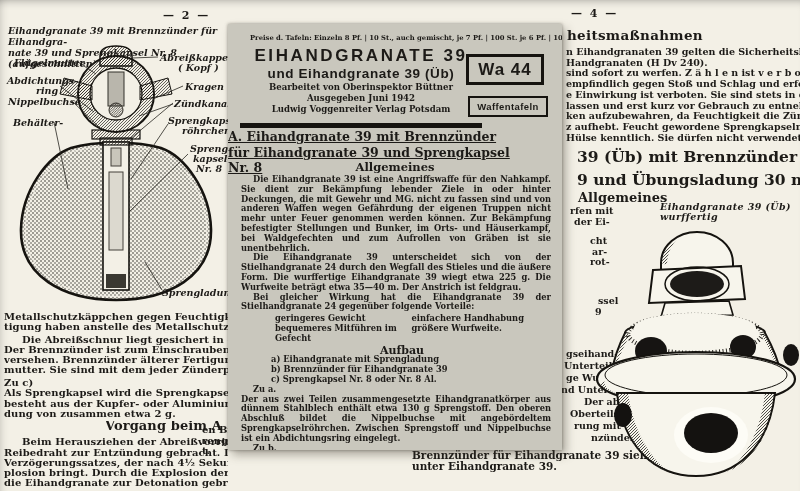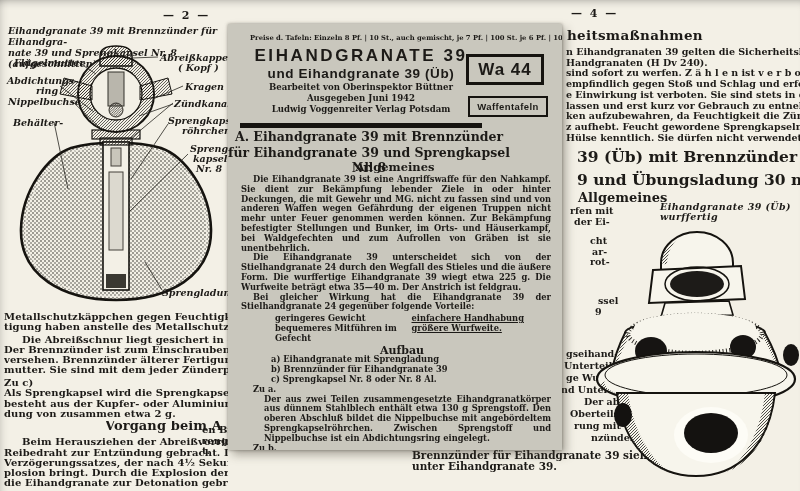--- a/index.html
+++ b/index.html
@@ -41,33 +41,33 @@
   #ov-price{position:absolute;left:22px;top:10px;width:312px;font:700 6.8px/8px "DejaVu Serif",serif;white-space:nowrap;overflow:hidden;}
   #ov-titleblock{position:absolute;left:14px;top:21px;width:238px;text-align:center;}
   #ov-title{font-family:"Liberation Sans",sans-serif;font-weight:700;font-size:17px;line-height:21px;letter-spacing:2.6px;white-space:nowrap;}
   #ov-subtitle{font-family:"Liberation Sans",sans-serif;font-weight:700;font-size:13.5px;line-height:16px;letter-spacing:.6px;}
   .ov-meta{font:700 8.6px/11px "DejaVu Serif",serif;}
   #ov-rule{position:absolute;left:12px;top:99px;width:242px;height:4.5px;background:#15130f;}
   #ov-wa{position:absolute;left:238px;top:30px;width:72px;height:25px;border:3px solid #15130f;
          text-align:center;font:700 17px/25px "Liberation Sans",sans-serif;letter-spacing:1px;}
   #ov-wt{position:absolute;left:240px;top:72px;width:76px;height:17px;border:2.5px solid #15130f;
          text-align:center;font:700 9.5px/17px "Liberation Sans",sans-serif;letter-spacing:.4px;}
-  #ov-secA{position:absolute;left:0;top:105px;width:282px;text-align:center;
-           font:700 12.5px/15.5px "DejaVu Serif",serif;}
+  #ov-secA{position:absolute;left:0;top:105px;width:282px;
+           font:700 12.5px/15.5px "DejaVu Serif",serif;text-decoration:underline;}
   #ov-allg{position:absolute;left:0;top:137px;width:334px;text-align:center;font:700 11.5px/12px "DejaVu Serif",serif;}
   #ov-body{position:absolute;left:13px;top:151px;width:310px;
            font:600 8.3px/9.8px "DejaVu Serif",serif;text-align:justify;}
   #ov-body p{margin:0;text-indent:12px;}
   #ov-adv{display:flex;margin:2px 0 2px;text-align:left;}
   #ov-adv .c1{width:55%;padding-left:34px;box-sizing:border-box;}
-  #ov-adv .c2{width:45%;text-decoration:underline;}
+  #ov-adv .c2{width:45%;}
   .ov-h{text-align:center;font-weight:700;font-size:11px;margin:3px 0 2px;text-indent:0;}
   .ov-li{text-indent:0;padding-left:18px;}
   .ov-zu{font-weight:700;text-indent:0;margin-top:2px;}
-  #ov-body p.noind{text-indent:0;margin-left:23px;}
+  #ov-body p.noind{text-indent:0;}
 </style>
 </head>
 <body>
 
 <div id="stage">
 
   <div class="abs" id="p2-num">—  2  —</div>
   <div class="abs" id="p2-caption">
     <div>Eihandgranate 39 mit Brennzünder für Eihandgra-</div>
     <div>nate 39 und Sprengkapsel Nr. 8  (aufgeschnitten)</div>

